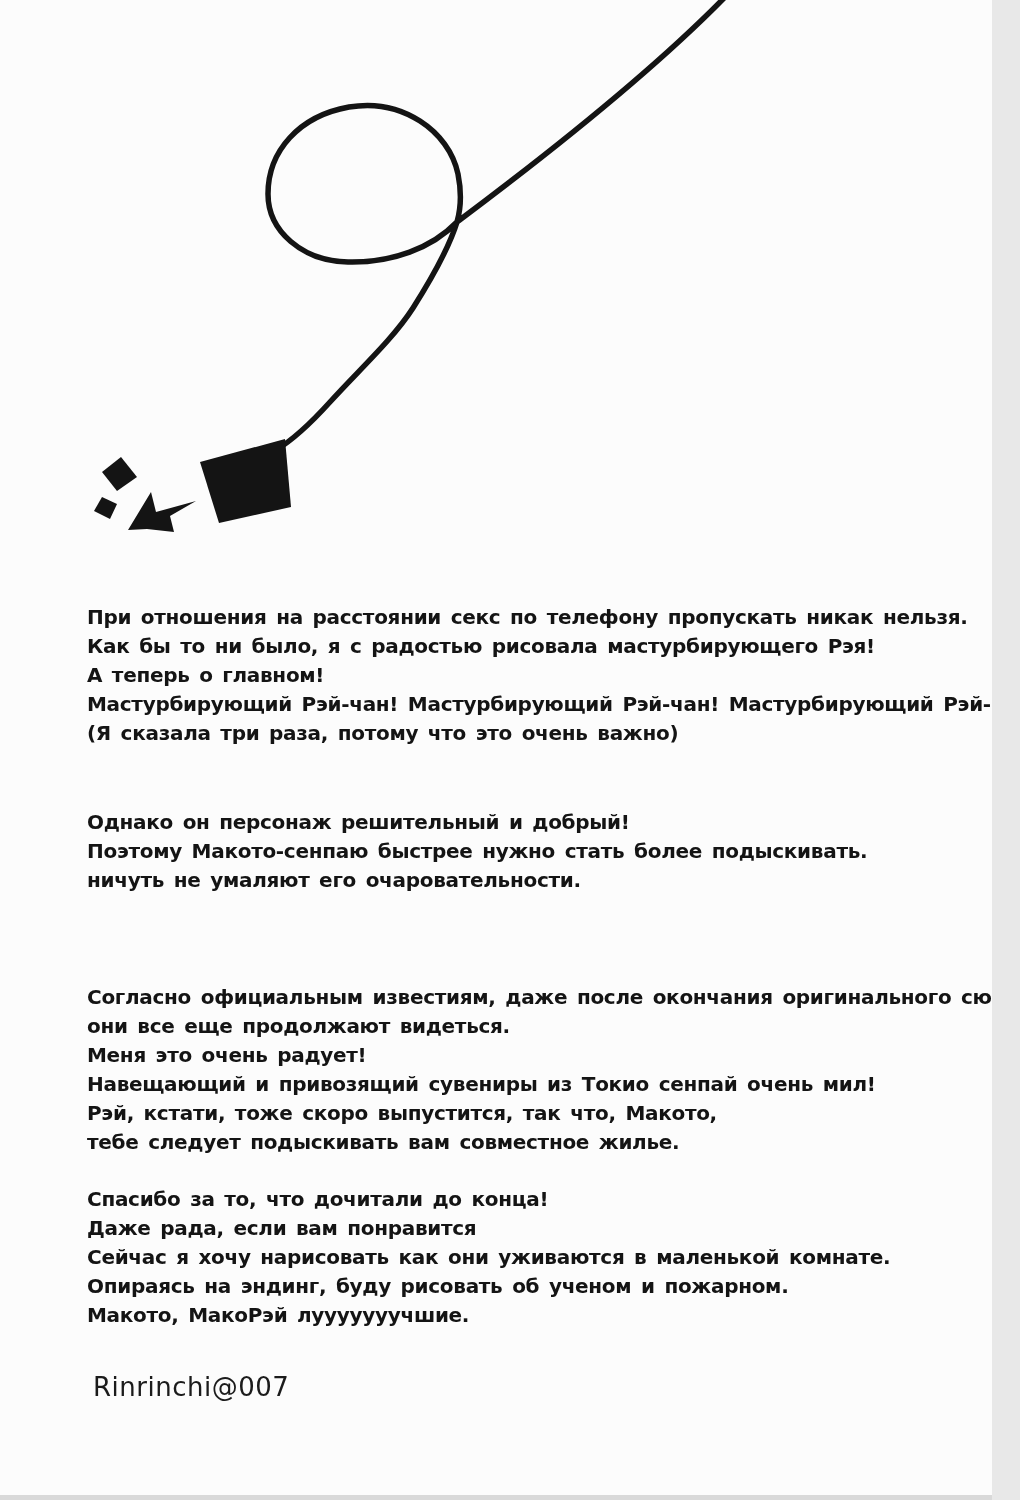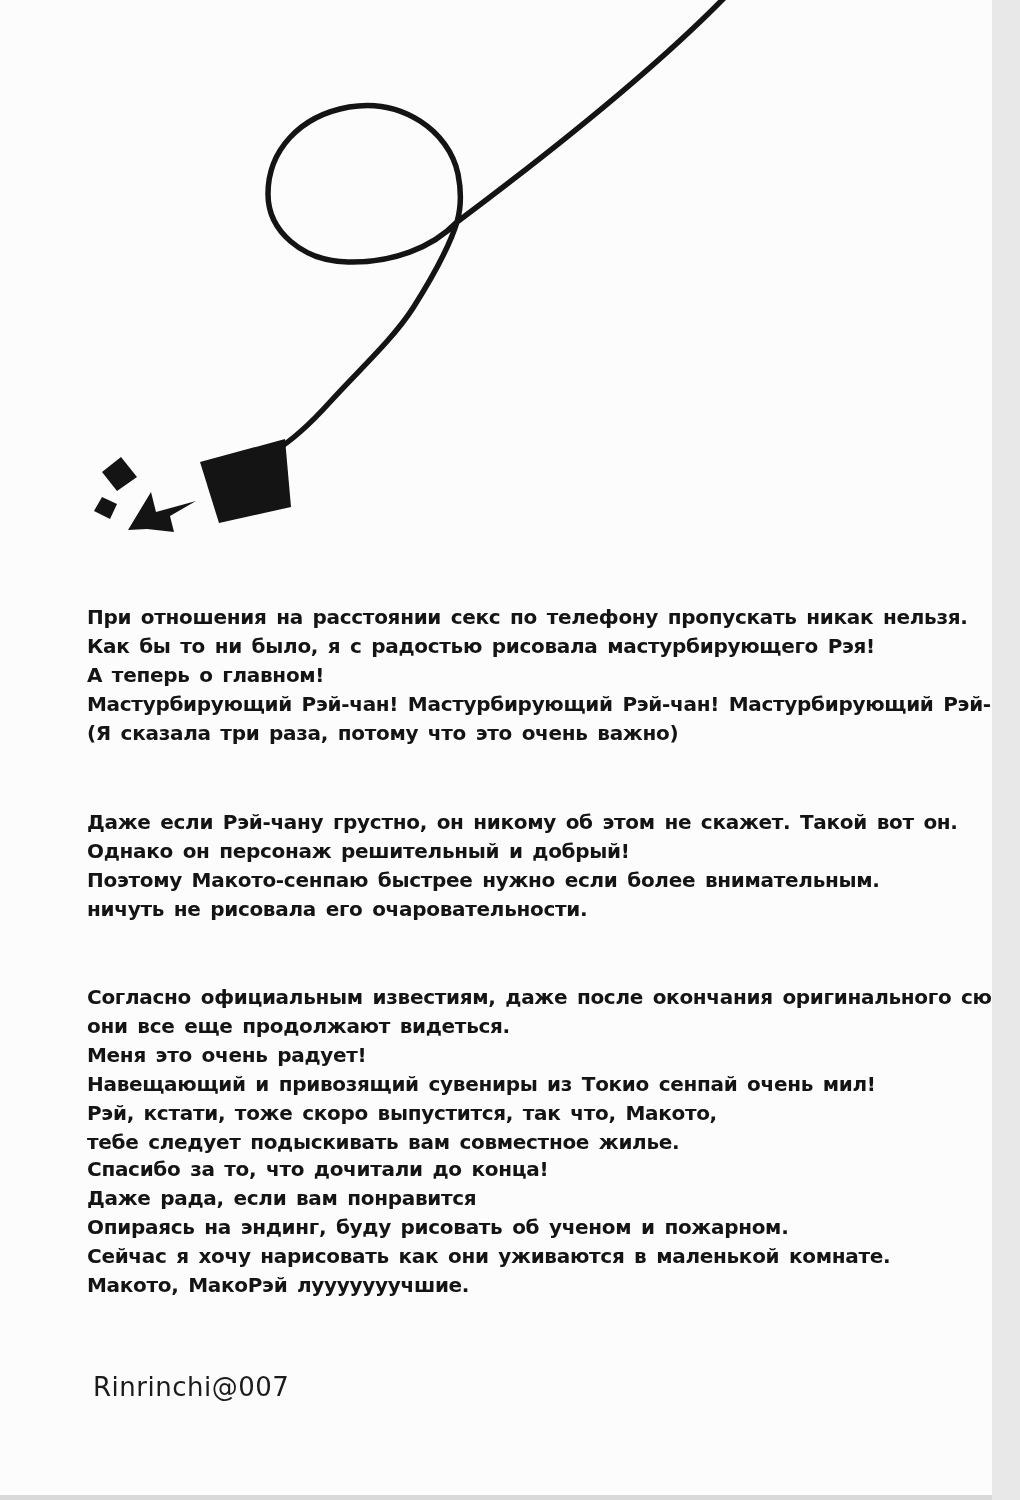--- a/index.html
+++ b/index.html
@@ -24,21 +24,21 @@
     font-weight:bold;
     font-size:20px;
     line-height:29px;
     letter-spacing:-0.3px;
     word-spacing:3px;
     white-space:nowrap;
   }
   .para-1 { top:603px; }
   .para-2 { top:808px; }
   .para-3 { top:983px; }
-  .para-4 { top:1155px; }
+  .para-4 { top:1185px; }
   .signature {
     position:absolute; left:93px; top:1372px;
     font-size:26px; font-weight:normal;
     letter-spacing:0.5px;
     color:#1b1b1b;
     white-space:nowrap;
   }
   .scan-edge {
     position:absolute; left:0; right:0; bottom:0; height:5px;
     background:var(--edge);
@@ -68,40 +68,39 @@
 
   <div class="para para-1">
       <div class="text-line">При отношения на расстоянии секс по телефону пропускать никак нельзя.</div>
       <div class="text-line">Как бы то ни было, я с радостью рисовала мастурбирующего Рэя!</div>
       <div class="text-line">А теперь о главном!</div>
       <div class="text-line">Мастурбирующий Рэй-чан! Мастурбирующий Рэй-чан! Мастурбирующий Рэй-чан!</div>
       <div class="text-line">(Я сказала три раза, потому что это очень важно)</div>
     </div>
 
   <div class="para para-2">
-      <div class="text-line">Даже если Рэй-чану грустно, он никому об этом не скажет. Такой вот он.</div>
       <div class="text-line">Однако он персонаж решительный и добрый!</div>
-      <div class="text-line">Поэтому Макото-сенпаю быстрее нужно если более внимательным.</div>
-      <div class="text-line">ничуть не рисовала его очаровательности.</div>
+      <div class="text-line">Поэтому Макото-сенпаю быстрее нужно стать более подыскивать.</div>
+      <div class="text-line">ничуть не умаляют его очаровательности.</div>
     </div>
 
   <div class="para para-3">
       <div class="text-line">Согласно официальным известиям, даже после окончания оригинального сюжета,</div>
       <div class="text-line">они все еще продолжают видеться.</div>
       <div class="text-line">Меня это очень радует!</div>
       <div class="text-line">Навещающий и привозящий сувениры из Токио сенпай очень мил!</div>
       <div class="text-line">Рэй, кстати, тоже скоро выпустится, так что, Макото,</div>
       <div class="text-line">тебе следует подыскивать вам совместное жилье.</div>
     </div>
 
   <div class="para para-4">
       <div class="text-line">Спасибо за то, что дочитали до конца!</div>
       <div class="text-line">Даже рада, если вам понравится</div>
+      <div class="text-line">Сейчас я хочу нарисовать как они уживаются в маленькой комнате.</div>
       <div class="text-line">Опираясь на эндинг, буду рисовать об ученом и пожарном.</div>
-      <div class="text-line">Сейчас я хочу нарисовать как они уживаются в маленькой комнате.</div>
       <div class="text-line">Макото, МакоРэй лууууууучшие.</div>
     </div>
 
   <div class="signature">Rinrinchi@007</div>
 
   <div class="scan-edge"></div>
 
 </div>
 
 </body></html>

